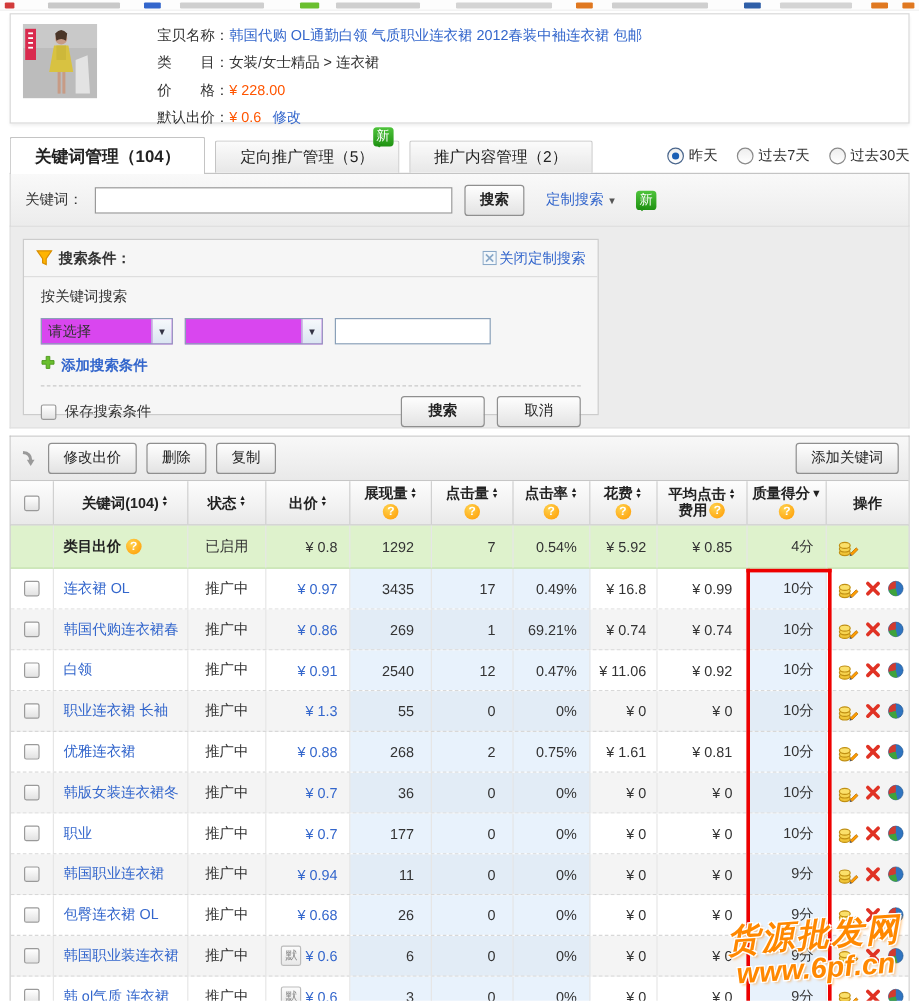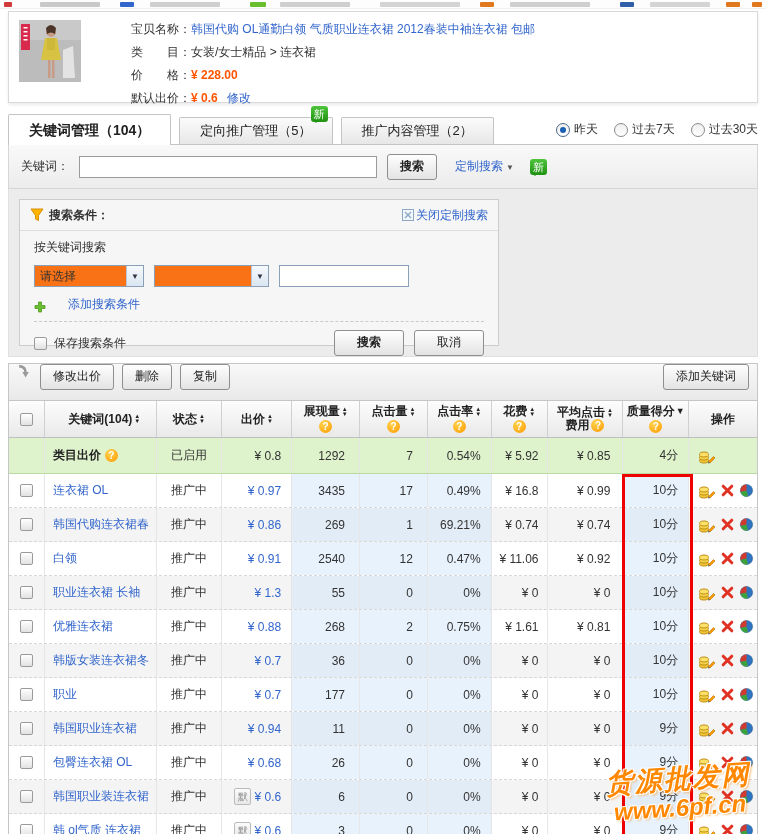--- a/index.html
+++ b/index.html
@@ -15,21 +15,21 @@
   
   .ppanel{
     margin:2px 8px 0;border:1px solid #d9d9d9;background:#fff;
     box-shadow:0 2px 3px rgba(0,0,0,.08);
     height:92px;display:flex;padding:6px 10px;box-sizing:border-box;
   }
   .pimg{width:62px;height:62px;margin-top:2px;flex:none;}
   .pinfo{margin-left:14px;line-height:23px;}
   .plabel{color:#333;margin-left:36px;}
   .plink{color:#3366cc;text-decoration:none;cursor:pointer;}
-  .porange{color:#ff5500;font-weight:bold;}
+  .porange{color:#ff5500;font-weight:normal;}
   
   .tabbar{margin:10px 8px 0;display:flex;align-items:flex-end;border-bottom:1px solid #c4c4c4;height:31px;position:relative;}
   .tab{
     position:relative;border:1px solid #c4c4c4;border-bottom:none;border-radius:2px 2px 0 0;
     background:linear-gradient(#fbfbfb,#e7e7e7);margin-right:8px;padding:0 20px;
     height:26px;line-height:26px;font-size:13px;color:#222;cursor:pointer;white-space:nowrap;
   }
   .tab.active{background:#fff;height:30px;line-height:30px;font-weight:bold;font-size:14px;margin-bottom:-1px;}
   .newb{
     display:inline-block;width:17px;height:16px;line-height:16px;text-align:center;
@@ -57,34 +57,34 @@
   .bluelink{color:#3366cc;text-decoration:none;cursor:pointer;}
   .ddarrow{font-size:8px;color:#555;margin-left:3px;}
   
   .condwrap{margin:0 8px;background:#ececec;border:1px solid #e0e0e0;border-top:none;padding:10px;display:flex;gap:8px;height:168px;box-sizing:border-box;}
   .fpanel{width:480px;flex:none;background:#f6f6f6;border:1px solid #cccccc;box-sizing:border-box;}
   .fp-head{height:30px;border-bottom:1px solid #dedede;display:flex;align-items:center;justify-content:space-between;padding:0 10px;}
   .fp-title{font-weight:bold;display:flex;align-items:center;gap:5px;}
   .fp-body{padding:8px 14px;}
   .selectbox{
     display:inline-flex;align-items:center;justify-content:space-between;
-    border:1px solid #8aa0b8;background:#f97316;height:22px;box-sizing:border-box;padding-left:5px;cursor:pointer;vertical-align:middle;
+    border:1px solid #8aa0b8;background:#d946ef;height:22px;box-sizing:border-box;padding-left:5px;cursor:pointer;vertical-align:middle;
   }
   .selectbox .sa{width:16px;height:100%;display:flex;align-items:center;justify-content:center;background:linear-gradient(#f6f9fc,#dbe6f1);border-left:1px solid #b6c6d8;font-size:8px;color:#334;}
   .fp-row{margin:9px 0;display:flex;gap:10px;align-items:center;}
   .txtin{width:130px;height:22px;border:1px solid #8aa0b8;box-sizing:border-box;}
   .dashes{border-top:1px dashed #c9c9c9;margin:8px 0;}
   .fp-foot{display:flex;align-items:center;}
   .cb{width:13px;height:13px;border:1px solid #9a9a9a;border-radius:2px;background:linear-gradient(#fff,#e2e2e2);display:inline-block;box-sizing:border-box;cursor:pointer;}
   .spanel{flex:1;background:#fff;border:1px solid #cccccc;box-sizing:border-box;padding:10px 14px;}
   .spanel .bold{font-weight:bold;}
   .spanel .lnk{display:block;margin-top:9px;}
   
   .tableouter{margin:6px 8px 0;border:1px solid #c6c6c6;border-bottom:none;background:#fff;}
-  .tbar{height:36px;background:linear-gradient(#f8f8f8,#e9e9e9);border-bottom:1px solid #c6c6c6;display:flex;padding:0 8px;gap:8px;}
+  .tbar{height:36px;background:linear-gradient(#f8f8f8,#e9e9e9);border-bottom:1px solid #c6c6c6;display:flex;align-items:center;padding:0 8px;gap:8px;}
   .tbar .btn{font-size:12px;}
   .tbar .spacer{flex:1;}
   .twrap{position:relative;}
   .thead{display:flex;height:37px;background:linear-gradient(#fdfdfd,#e9e9e9);border-bottom:1px solid #bfbfbf;box-sizing:border-box;}
   .th{display:flex;flex-direction:column;align-items:center;justify-content:center;font-weight:bold;color:#222;border-right:1px solid #d0d0d0;box-sizing:border-box;line-height:13px;}
   .th:last-child,.td:last-child{border-right:none;}
   .thline{display:flex;align-items:center;}
   .sort{display:inline-flex;flex-direction:column;margin-left:2px;}
   .sort i{font-style:normal;font-size:6px;line-height:5px;color:#222;}
   .sortd{font-size:9px;color:#222;margin-left:1px;}
@@ -235,21 +235,21 @@
         <span class="selectbox" style="width:110px;">
             <span>请选择</span>
             <span class="sa">▼</span>
           </span>
         <span class="selectbox" style="width:115px;">
             <span></span>
             <span class="sa">▼</span>
           </span>
         <input class="txtin" value="" style="">
       </div>
-      <div style="display:flex;align-items:flex-end;gap:22px;margin:6px 0 2px;">
+      <div style="display:flex;align-items:flex-start;gap:5px;margin:6px 0 2px;font-weight:bold;">
         <svg width="12" height="12" viewBox="0 0 12 12">
             <path d="M4.5 1 h3 v3.5 h3.5 v3 h-3.5 v3.5 h-3 v-3.5 h-3.5 v-3 h3.5 Z" fill="#6abf2e" stroke="#4e9a1d" stroke-width="0.8"></path>
           </svg>
         <a class="bluelink">添加搜索条件</a>
       </div>
       <div class="dashes"></div>
       <div class="fp-foot">
         <span class="cb"></span>
         <span style="margin-left:7px;">保存搜索条件</span>
         <span style="margin-left:auto;display:flex;gap:10px;">

